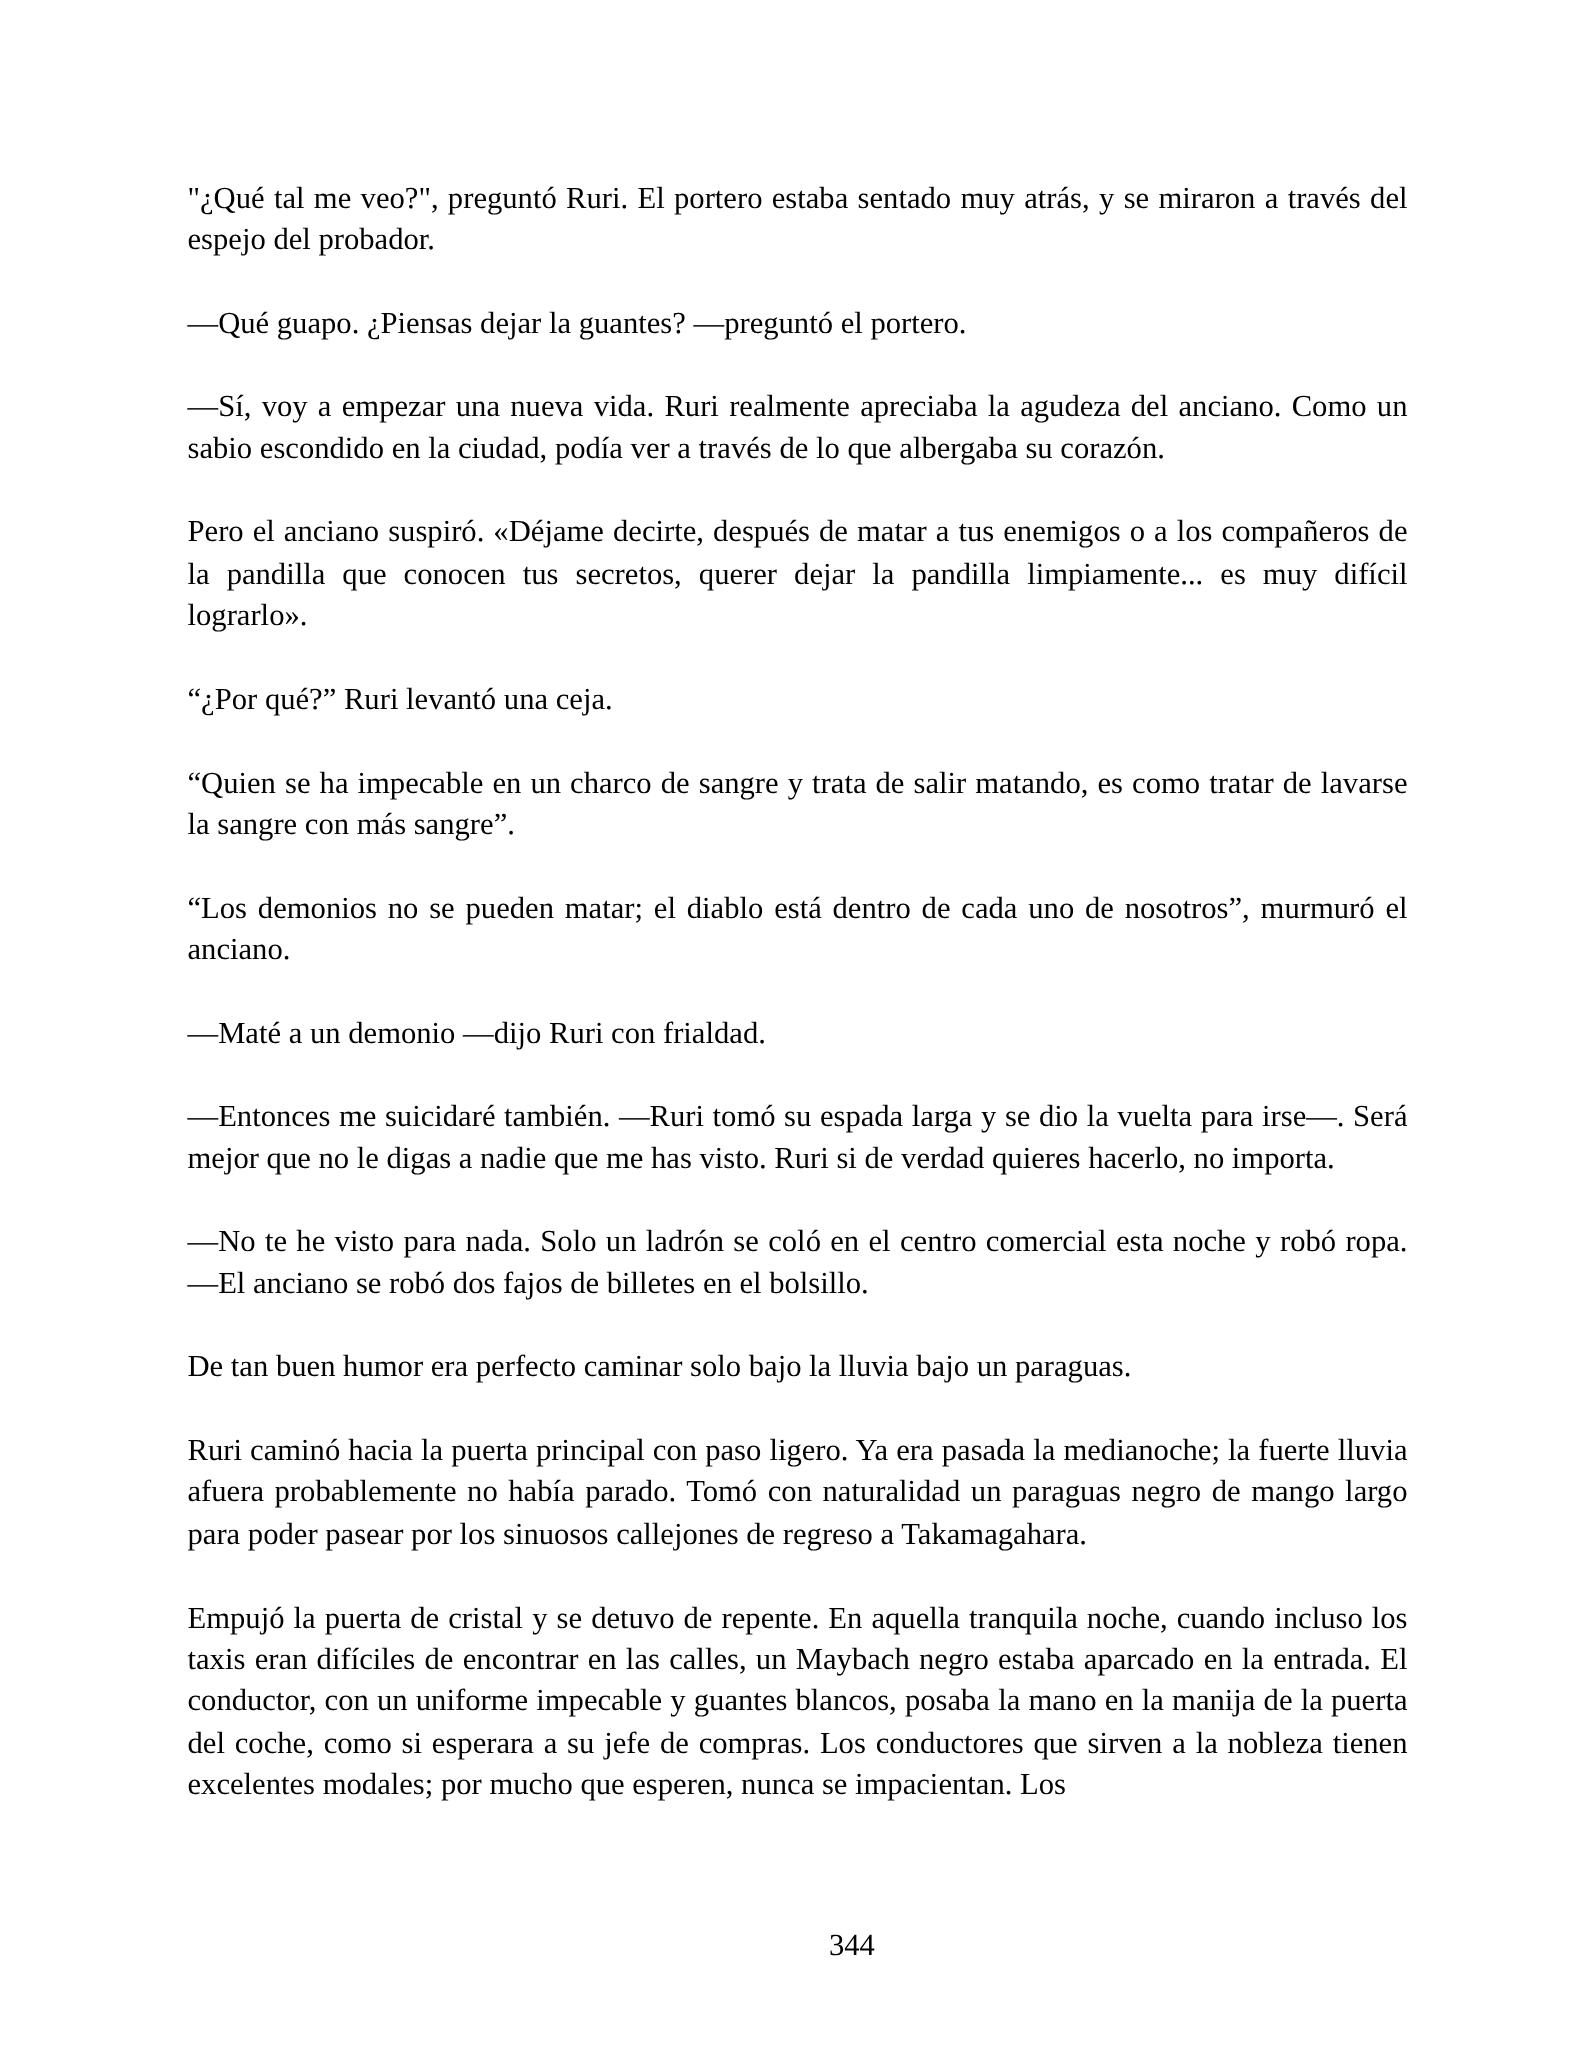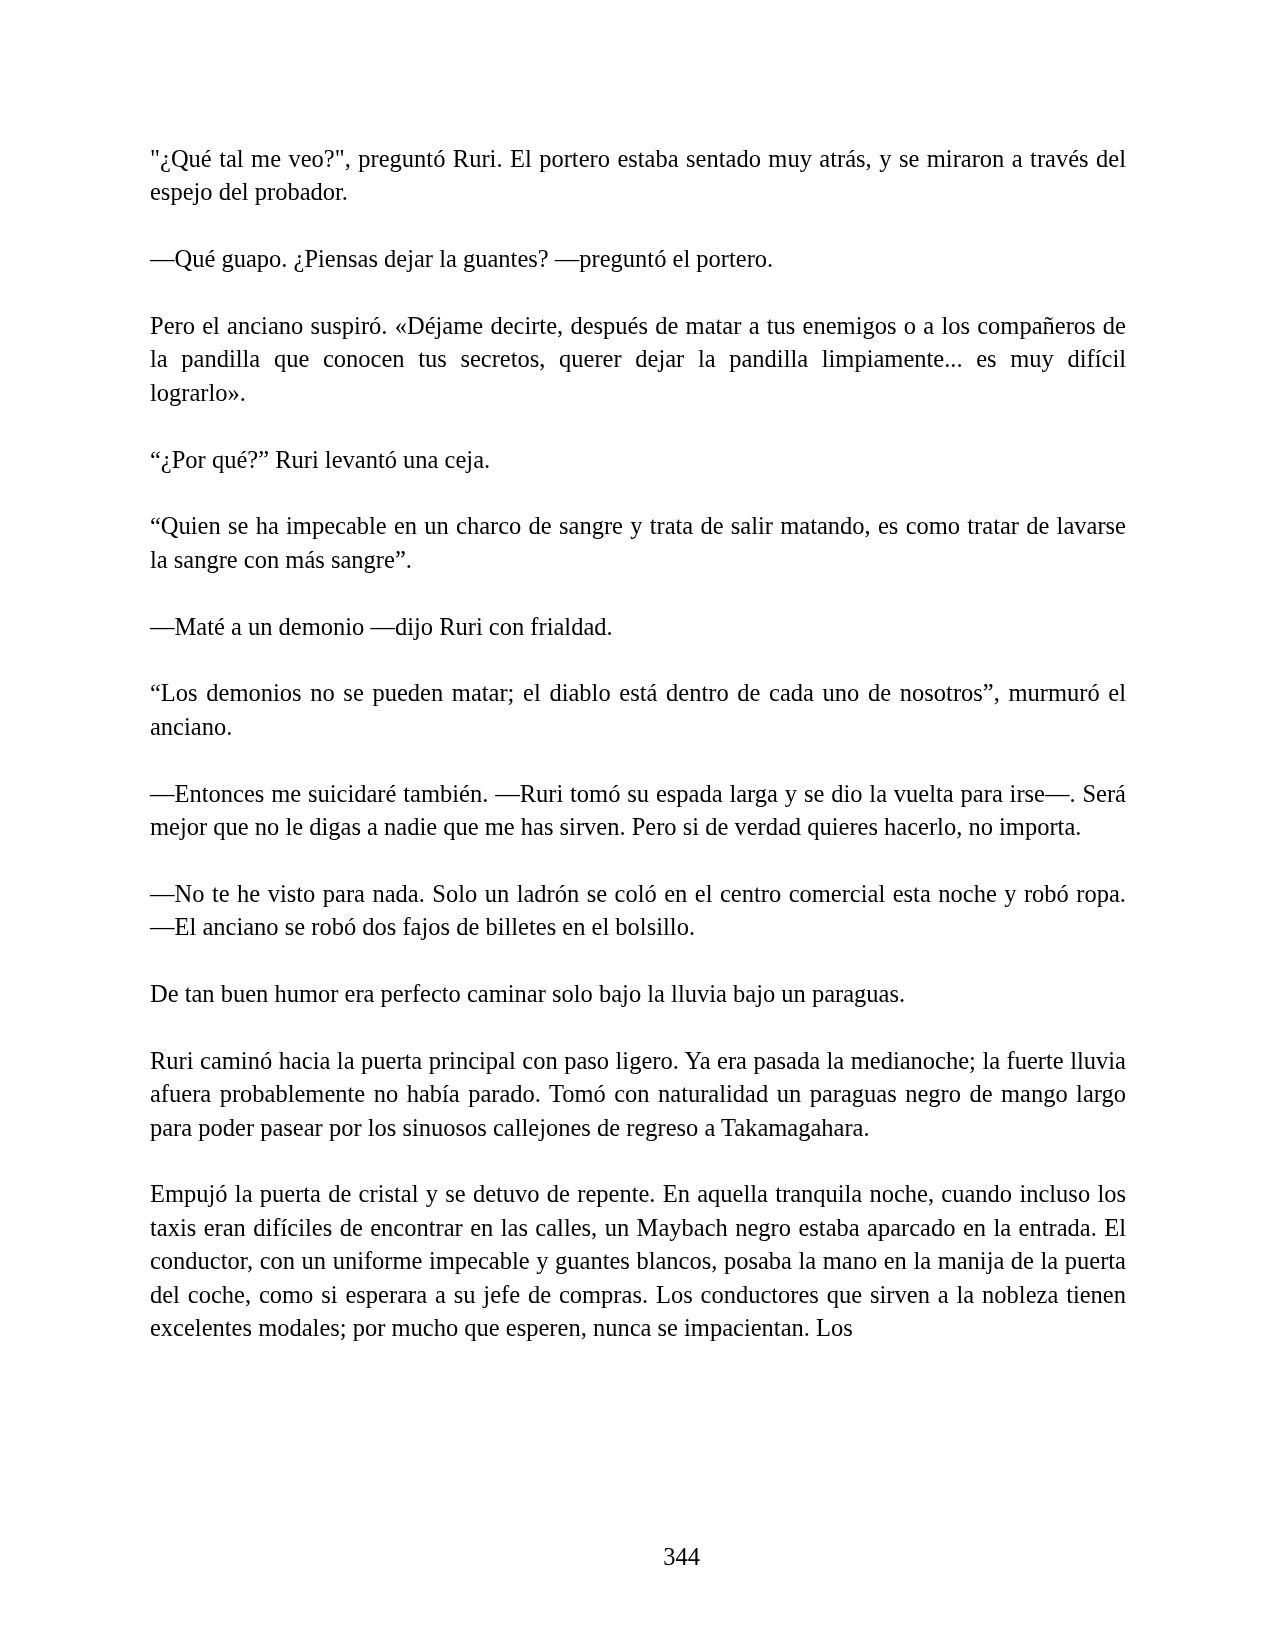--- a/index.html
+++ b/index.html
@@ -40,25 +40,26 @@
     margin-left: 44px;
   }
 </style>
 </head>
 <body>
 
 <div class="page">
   <div class="text-block">
     <p>"¿Qué tal me veo?", preguntó Ruri. El portero estaba sentado muy atrás, y se miraron a través del espejo del probador.</p>
     <p>—Qué guapo. ¿Piensas dejar la guantes? —preguntó el portero.</p>
+    <p>—Sí, voy a empezar una nueva vida. Ruri realmente apreciaba la agudeza del anciano. Como un sabio escondido en la ciudad, podía ver a través de lo que albergaba su corazón.</p>
     <p>Pero el anciano suspiró. «Déjame decirte, después de matar a tus enemigos o a los compañeros de la pandilla que conocen tus secretos, querer dejar la pandilla limpiamente... es muy difícil lograrlo».</p>
     <p>“¿Por qué?” Ruri levantó una ceja.</p>
     <p>“Quien se ha impecable en un charco de sangre y trata de salir matando, es como tratar de lavarse la sangre con más sangre”.</p>
+    <p>“Los demonios no se pueden matar; el diablo está dentro de cada uno de nosotros”, murmuró el anciano.</p>
     <p>—Maté a un demonio —dijo Ruri con frialdad.</p>
-    <p>“Los demonios no se pueden matar; el diablo está dentro de cada uno de nosotros”, murmuró el anciano.</p>
-    <p>—Entonces me suicidaré también. —Ruri tomó su espada larga y se dio la vuelta para irse—. Será mejor que no le digas a nadie que me has sirven. Pero si de verdad quieres hacerlo, no importa.</p>
+    <p>—Entonces me suicidaré también. —Ruri tomó su espada larga y se dio la vuelta para irse—. Será mejor que no le digas a nadie que me has visto. Ruri si de verdad quieres hacerlo, no importa.</p>
     <p>—No te he visto para nada. Solo un ladrón se coló en el centro comercial esta noche y robó ropa. —El anciano se robó dos fajos de billetes en el bolsillo.</p>
     <p>De tan buen humor era perfecto caminar solo bajo la lluvia bajo un paraguas.</p>
     <p>Ruri caminó hacia la puerta principal con paso ligero. Ya era pasada la medianoche; la fuerte lluvia afuera probablemente no había parado. Tomó con naturalidad un paraguas negro de mango largo para poder pasear por los sinuosos callejones de regreso a Takamagahara.</p>
     <p>Empujó la puerta de cristal y se detuvo de repente. En aquella tranquila noche, cuando incluso los taxis eran difíciles de encontrar en las calles, un Maybach negro estaba aparcado en la entrada. El conductor, con un uniforme impecable y guantes blancos, posaba la mano en la manija de la puerta del coche, como si esperara a su jefe de compras. Los conductores que sirven a la nobleza tienen excelentes modales; por mucho que esperen, nunca se impacientan. Los</p>
   </div>
   <div class="page-number">344</div>
 </div>
 
 </body></html>

